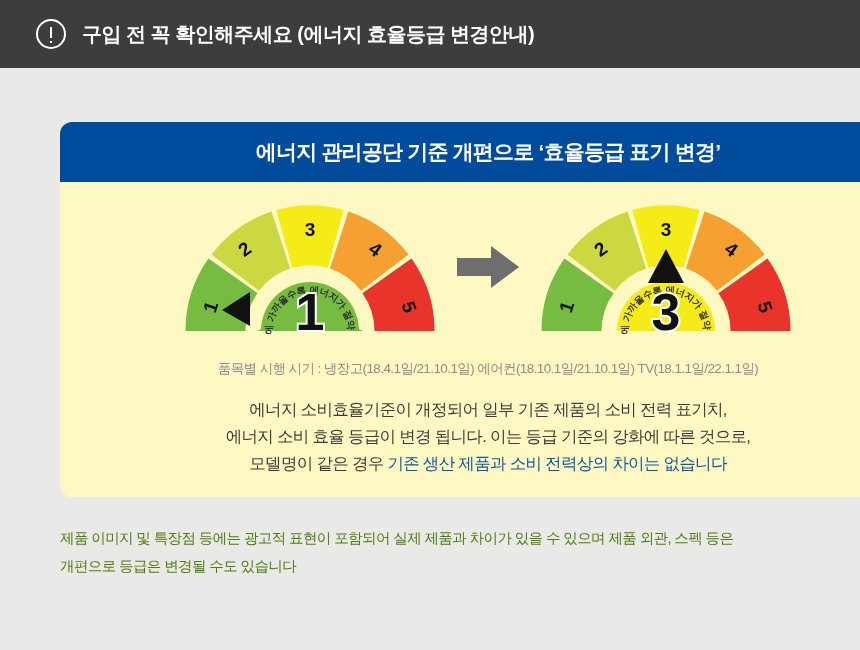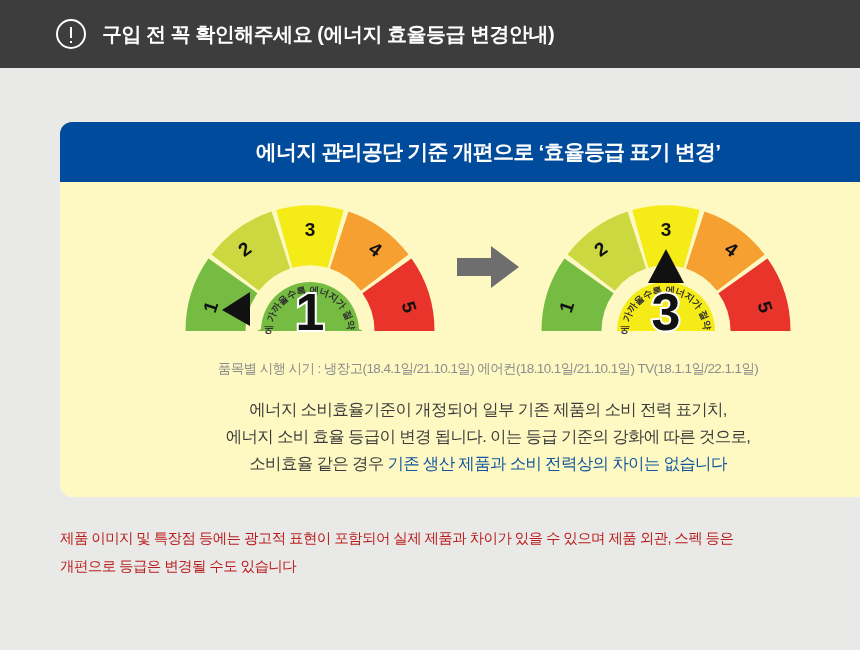--- a/index.html
+++ b/index.html
@@ -20,21 +20,21 @@
   .notice-bar {
     position: absolute;
     left: 0;
     top: 0;
     width: 860px;
     height: 68px;
     background: #3d3d3d;
     display: flex;
     align-items: center;
     box-sizing: border-box;
-    padding-left: 56px;
+    padding-left: 36px;
   }
   .notice-icon {
     width: 30px;
     height: 30px;
     flex: 0 0 30px;
     border: 2px solid #ffffff;
     border-radius: 50%;
     box-sizing: border-box;
     position: relative;
   }
@@ -166,21 +166,21 @@
     color: #11569e;
     font-weight: normal;
   }
 
   
   .disclaimer {
     position: absolute;
     left: 60px;
     top: 524px;
     width: 740px;
-    color: #b91c1c;
+    color: #4d7c0f;
     font-size: 14.5px;
     line-height: 28px;
     letter-spacing: -0.6px;
   }
 </style>
 </head>
 <body>
 
 <div class="notice-bar">
   <div class="notice-icon"></div>
@@ -258,21 +258,21 @@
       </svg>
     </div>
 
   </div>
 
   <div class="schedule-line">품목별 시행 시기 : 냉장고(18.4.1일/21.10.1일) 에어컨(18.10.1일/21.10.1일) TV(18.1.1일/22.1.1일)</div>
 
   <div class="body-copy">
     <div>에너지 소비효율기준이 개정되어 일부 기존 제품의 소비 전력 표기치,</div>
     <div>에너지 소비 효율 등급이 변경 됩니다. 이는 등급 기준의 강화에 따른 것으로,</div>
-    <div><span>소비효율 같은 경우 </span><span class="highlight">기존 생산 제품과 소비 전력상의 차이는 없습니다</span></div>
+    <div><span>모델명이 같은 경우 </span><span class="highlight">기존 생산 제품과 소비 전력상의 차이는 없습니다</span></div>
   </div>
 
 </div>
 
 <div class="disclaimer">
   <div>제품 이미지 및 특장점 등에는 광고적 표현이 포함되어 실제 제품과 차이가 있을 수 있으며 제품 외관, 스펙 등은</div>
   <div>개편으로 등급은 변경될 수도 있습니다</div>
 </div>
 
 </body></html>

